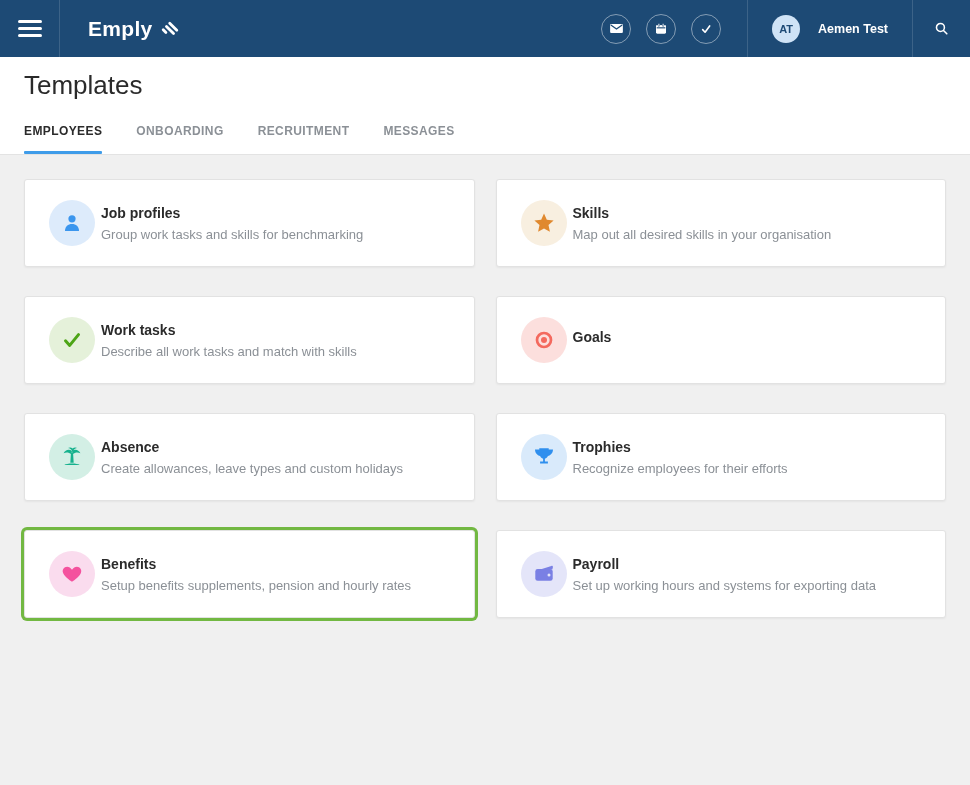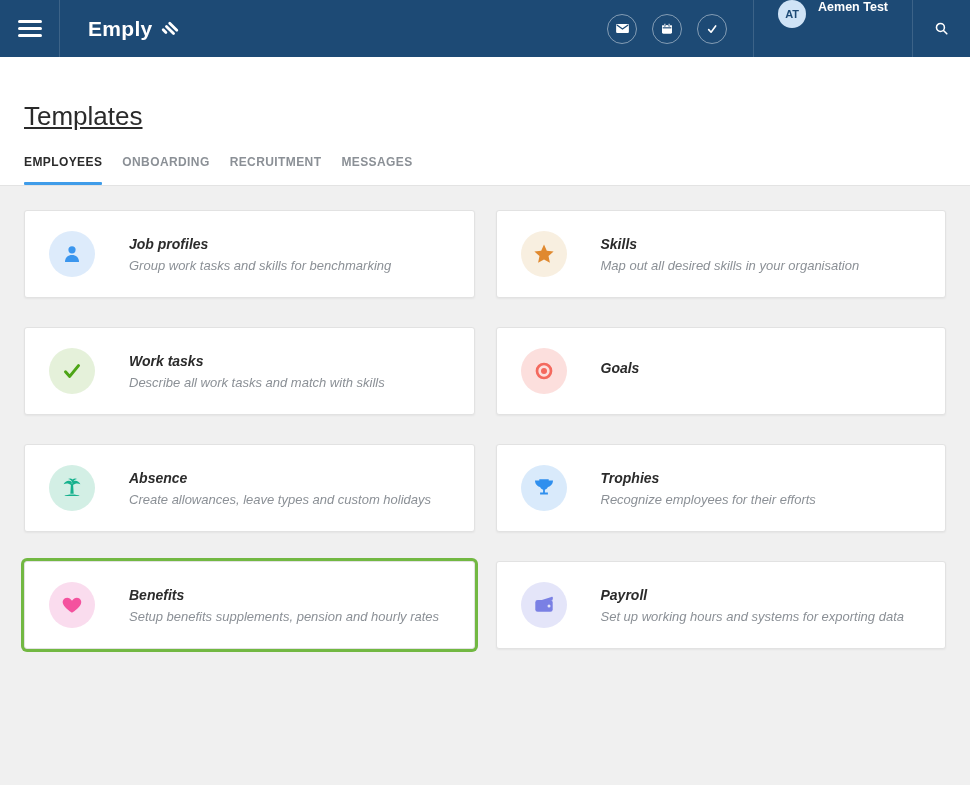--- a/index.html
+++ b/index.html
@@ -28,42 +28,42 @@
   }
   .brand svg { margin-left:7px; margin-top:2px; }
   .topbar-right { margin-left:auto; display:flex; align-items:stretch; }
   .icon-group { display:flex; align-items:center; gap:15px; padding-right:26px; }
   .circle-btn {
     width:30px; height:30px; border-radius:50%;
     border:1px solid rgba(255,255,255,.45);
     display:flex; align-items:center; justify-content:center; cursor:pointer;
   }
   .user-section {
-    display:flex; align-items:flex-start; gap:12px; padding:0 24px;
+    display:flex; align-items:center; gap:18px; padding:0 24px;
     border-left:1px solid rgba(255,255,255,.14); cursor:pointer;
   }
   .avatar {
     width:28px; height:28px; border-radius:50%;
     background:#cfe3f6; color:#1d4a75;
     font-size:11px; font-weight:bold;
     display:flex; align-items:center; justify-content:center;
   }
   .user-name { color:#fff; font-size:12.5px; font-weight:bold; }
   .search-section {
     width:58px; display:flex; align-items:center; justify-content:center;
     border-left:1px solid rgba(255,255,255,.14); cursor:pointer;
   }
 
   
   .header { background:#fff; padding:0 24px; border-bottom:1px solid #e3e3e3; }
   .page-title {
     font-size:26px; font-weight:400; color:#2a2a2a;
-    margin:0; padding-top:44px; line-height:30px;text-decoration:underline;
-  }
-  .tabs { display:flex; gap:20px; margin-top:24px; }
+    margin:0; padding-top:13px; line-height:30px;
+  }
+  .tabs { display:flex; gap:34px; margin-top:24px; }
   .tab {
     font-size:12px; font-weight:bold; letter-spacing:.4px;
     color:#8b9096; padding-bottom:16px; position:relative; cursor:pointer;
     text-transform:uppercase;
   }
   .tab.active { color:#2b2b2b; }
   .tab.active::after {
     content:""; position:absolute; left:0; right:0; bottom:0;
     height:3px; background:var(--underline,#3f9ce9); border-radius:1px;
   }
@@ -78,21 +78,21 @@
     background:#fff; border:1px solid #e2e2e2; border-radius:3px;
     height:88px; display:flex; align-items:center; padding:0 24px;
     box-shadow:0 1px 2px rgba(0,0,0,.05); cursor:pointer;
   }
   .card.highlighted { box-shadow:0 0 0 3px var(--highlight,#72b842), 0 1px 2px rgba(0,0,0,.05); }
   .icon-circle {
     width:46px; height:46px; border-radius:50%; flex:none;
     background:var(--circle-bg,#eee); color:var(--icon-color,#333);
     display:flex; align-items:center; justify-content:center;
   }
-  .card-text { margin-left:34px;font-style:italic; }
+  .card-text { margin-left:6px; }
   .card-title { font-size:14px; font-weight:bold; color:#2b2b2b; margin:0 0 6px; }
   .card-desc { font-size:13px; color:#8b9096; margin:0;text-align:center; }
 </style>
 </head>
 <body style="background: rgb(240, 240, 240);">
 
 <svg width="0" height="0" style="position:absolute" aria-hidden="true">
   <defs>
     <symbol id="sym-person-icon" viewBox="0 0 24 24">
       <circle cx="12" cy="7.8" r="3.6" fill="currentColor"></circle>

